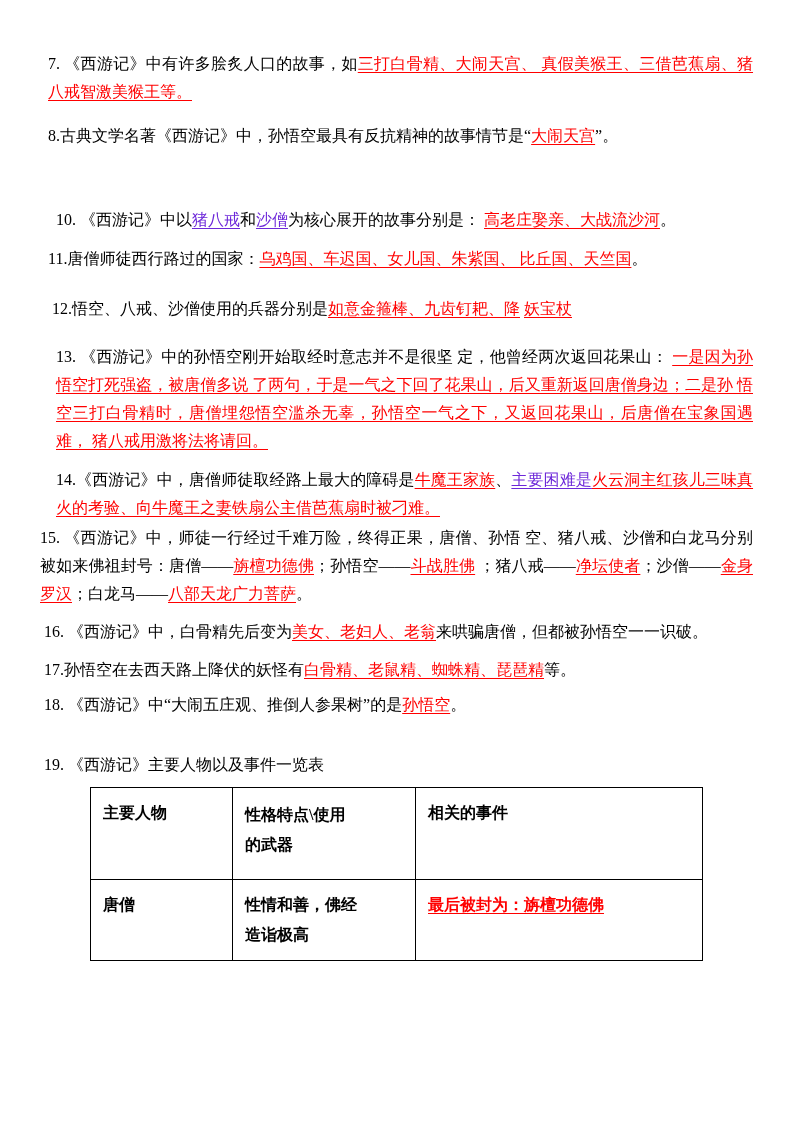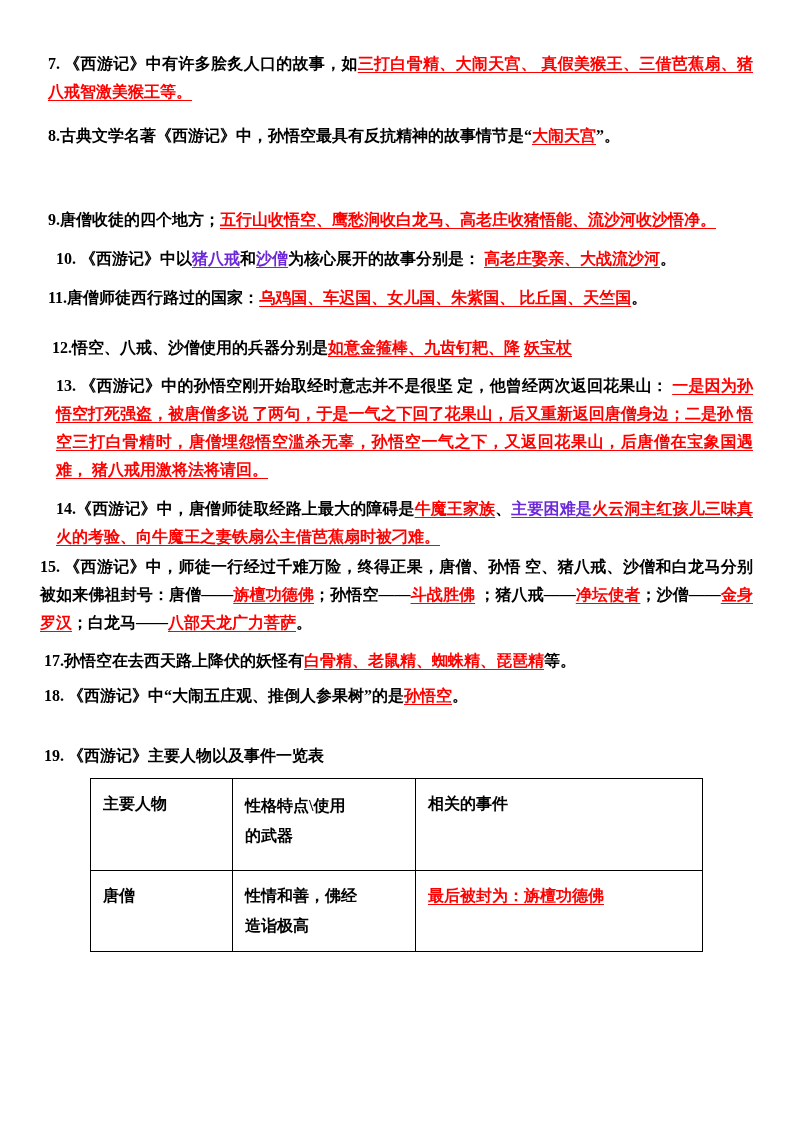--- a/index.html
+++ b/index.html
@@ -10,21 +10,21 @@
     position: relative;
     width: 793px;
     height: 1122px;
     background: #ffffff;
     padding: 50px 40px 0 40px;
     overflow: hidden;
   }
 
   .para {
     font-size: 16px;
-    font-weight: 700;
+    font-weight: 400;
     line-height: 28px;
     color: #000000;
     text-align: justify;
   }
 
   .seg.black   { color: #000000; }
   .seg.black-u { color: #6d28d9; text-decoration: underline; text-underline-offset: 3px; }
   .seg.red-u   { color: #ff0000; text-decoration: underline; text-underline-offset: 3px; }
 
   .table-wrap { margin-left: 50px; }
@@ -45,27 +45,27 @@
   thead tr { height: 92px; }
   tbody tr { height: 80px; }
 </style>
 </head>
 <body>
 
 <div class="page">
   <div class="doc-body">
       <p class="para" style="padding-left: 8px; margin-bottom: 16px;"><span class="seg black">7. 《西游记》中有许多脍炙人口的故事，如</span><span class="seg red-u">三打白骨精、大闹天宫、 真假美猴王、三借芭蕉扇、猪八戒智激美猴王等。</span></p>
       <p class="para" style="padding-left: 8px; margin-bottom: 56px;"><span class="seg black">8.古典文学名著《西游记》中，孙悟空最具有反抗精神的故事情节是“</span><span class="seg red-u">大闹天宫</span><span class="seg black">”。</span></p>
-      <p class="para" style="padding-left: 8px; margin-bottom: 11px;"><span class="seg black">9.唐僧收徒的四个地方；</span><span class="seg red-u">五行山收悟空、鹰愁涧收白龙马、高老庄收猪悟能、流沙河收沙悟净。</span></p>
       <p class="para" style="padding-left: 16px; margin-bottom: 11px;"><span class="seg black">10. 《西游记》中以</span><span class="seg black-u">猪八戒</span><span class="seg black">和</span><span class="seg black-u">沙僧</span><span class="seg black">为核心展开的故事分别是： </span><span class="seg red-u">高老庄娶亲、大战流沙河</span><span class="seg black">。</span></p>
       <p class="para" style="padding-left: 8px; margin-bottom: 22px;"><span class="seg black">11.唐僧师徒西行路过的国家：</span><span class="seg red-u">乌鸡国、车迟国、女儿国、朱紫国、 比丘国、天竺国</span><span class="seg black">。</span></p>
-      <p class="para" style="padding-left: 12px; margin-bottom: 10px;"><span class="seg black">12.悟空、八戒、沙僧使用的兵器分别是</span><span class="seg red-u">如意金箍棒、九齿钉耙、降</span><span class="seg black"> </span><span class="seg red-u">妖宝杖</span></p>
+      <p class="para" style="padding-left: 12px; margin-bottom: 20px;"><span class="seg black">12.悟空、八戒、沙僧使用的兵器分别是</span><span class="seg red-u">如意金箍棒、九齿钉耙、降</span><span class="seg black"> </span><span class="seg red-u">妖宝杖</span></p>
       <p class="para" style="padding-left: 16px; margin-bottom: 11px;"><span class="seg black">13. 《西游记》中的孙悟空刚开始取经时意志并不是很坚 定，他曾经两次返回花果山： </span><span class="seg red-u">一是因为孙悟空打死强盗，被唐僧多说 了两句，于是一气之下回了花果山，后又重新返回唐僧身边；二是孙 悟空三打白骨精时，唐僧埋怨悟空滥杀无辜，孙悟空一气之下，又返回花果山，后唐僧在宝象国遇难， 猪八戒用激将法将请回。</span></p>
       <p class="para" style="padding-left: 16px; margin-bottom: 2px;"><span class="seg black">14.《西游记》中，唐僧师徒取经路上最大的障碍是</span><span class="seg red-u">牛魔王家族</span><span class="seg black">、</span><span class="seg black-u">主要困难是</span><span class="seg red-u">火云洞主红孩儿三味真火的考验、向牛魔王之妻铁扇公主借芭蕉扇时被刁难。</span></p>
       <p class="para" style="padding-left: 0px; margin-bottom: 10px;"><span class="seg black">15. 《西游记》中，师徒一行经过千难万险，终得正果，唐僧、孙悟 空、猪八戒、沙僧和白龙马分别被如来佛祖封号：唐僧——</span><span class="seg red-u">旃檀功德佛</span><span class="seg black">；孙悟空——</span><span class="seg red-u">斗战胜佛</span><span class="seg black"> ；猪八戒——</span><span class="seg red-u">净坛使者</span><span class="seg black">；沙僧——</span><span class="seg red-u">金身罗汉</span><span class="seg black">；白龙马——</span><span class="seg red-u">八部天龙广力菩萨</span><span class="seg black">。</span></p>
+      <p class="para" style="padding-left: 4px; margin-bottom: 10px;"><span class="seg black">16. 《西游记》中，白骨精先后变为</span><span class="seg red-u">美女、老妇人、老翁</span><span class="seg black">来哄骗唐僧，但都被孙悟空一一识破。</span></p>
       <p class="para" style="padding-left: 4px; margin-bottom: 7px;"><span class="seg black">17.孙悟空在去西天路上降伏的妖怪有</span><span class="seg red-u">白骨精、老鼠精、蜘蛛精、琵琶精</span><span class="seg black">等。</span></p>
       <p class="para" style="padding-left: 4px; margin-bottom: 24px;"><span class="seg black">18. 《西游记》中“大闹五庄观、推倒人参果树”的是</span><span class="seg red-u">孙悟空</span><span class="seg black">。</span></p>
       <p class="para" style="padding-left: 4px; margin-bottom: 8px; margin-top: 32px;"><span class="seg black">19. 《西游记》主要人物以及事件一览表</span></p>
     </div>
   <div class="table-wrap">
     <table>
       <colgroup>
           <col style="width: 142px;">
           <col style="width: 183px;">
           <col style="width: 287px;">

